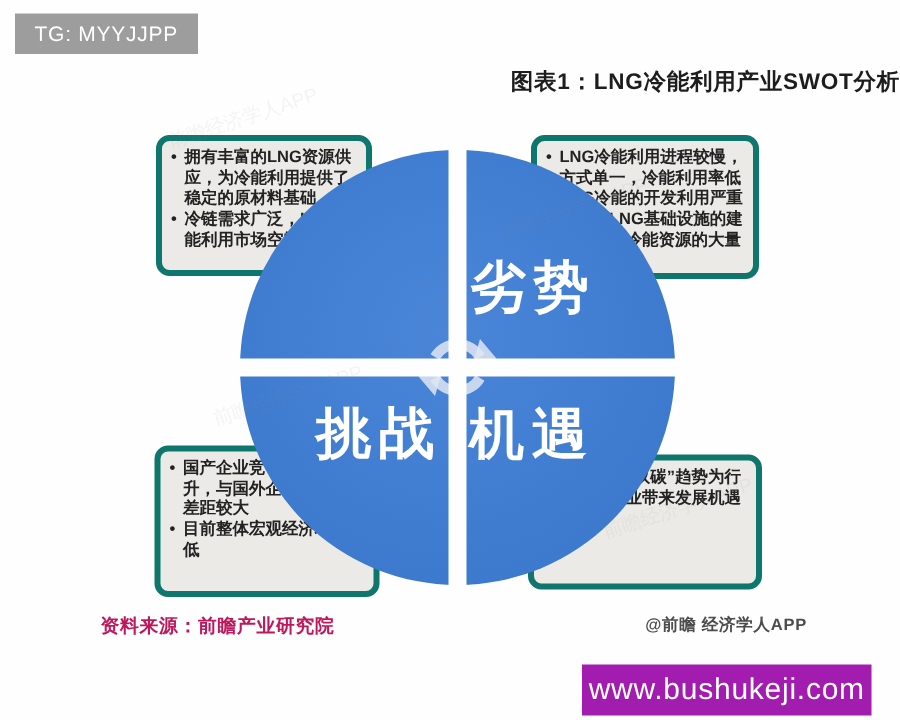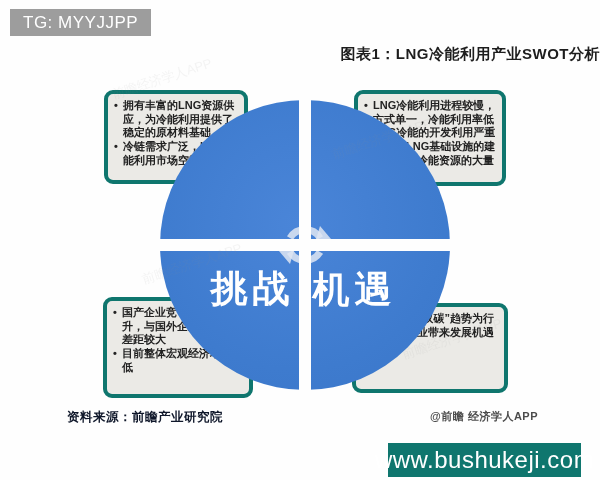--- a/index.html
+++ b/index.html
@@ -6,21 +6,21 @@
   html,body { background:#ffffff; }
   body { font-family:"Liberation Sans", sans-serif; }
   .page {
     position:relative; width:600px; height:480px;
     background:#fefefe; overflow:hidden;
   }
   
   .tg-badge {
     position:absolute; left:10px; top:9px;
     background:#9d9d9d; color:#ffffff;
-    font-size:17px; line-height:27px; padding:0 13px;
+    font-size:14px; line-height:27px; padding:0 13px;
     letter-spacing:.5px;
   }
   
   .chart-title {
     position:absolute; top:45px; left:0; width:100%;
     text-align:right; font-size:15px; font-weight:bold; color:#1d1d1d;
     letter-spacing:.5px;
   }
   
   .tile-wm {
@@ -66,32 +66,32 @@
     color:#ffffff; font-size:37px; font-weight:600; letter-spacing:5px;
     white-space:nowrap; text-indent:5px;
   }
   .q-strengths     { left:92px;  top:92px;  }
   .q-weaknesses    { left:193px; top:92px;  }
   .q-challenges    { left:90px;  top:189px; }
   .q-opportunities { left:192px; top:190px; }
   
   .footer-source {
     position:absolute; left:67px; top:409px;
-    font-size:12.5px; font-weight:600; color:#0f172a; letter-spacing:.5px;
+    font-size:12.5px; font-weight:600; color:#be185d; letter-spacing:.5px;
   }
   .footer-credit {
     position:absolute; right:62px; top:409px;
     font-size:11px; font-weight:600; color:#4c4c4c; letter-spacing:.5px;
   }
   
   .url-wm-bar {
     position:absolute; left:388px; top:443px; width:193px; height:34px;
-    background:#0f766e; color:#ffffff; z-index:5;
+    background:#a21caf; color:#ffffff; z-index:5;
     display:flex; align-items:center; justify-content:center;
-    font-size:24px; letter-spacing:.5px;
+    font-size:20px; letter-spacing:.5px;
   }
 </style>
 </head>
 <body>
 
 <div class="page">
 
   <div class="tg-badge">TG: MYYJJPP</div>
 
   <div class="chart-title">图表1：LNG冷能利用产业SWOT分析</div>
@@ -136,20 +136,21 @@
         <path d="M17,25 A17.5,17.5 0 0 1 47,25" fill="none" stroke-width="7"></path>
         <polygon points="47,13 58,26 42,30" stroke="none"></polygon>
         <path d="M47,39 A17.5,17.5 0 0 1 17,39" fill="none" stroke-width="7"></path>
         <polygon points="17,51 6,38 22,34" stroke="none"></polygon>
       </g>
     </svg>
 
     <div class="band band-v"></div>
     <div class="band band-h"></div>
 
+    <div class="quad-label q-weaknesses">劣势</div>
     <div class="quad-label q-opportunities">机遇</div>
     <div class="quad-label q-challenges">挑战</div>
   </div>
 
   <div class="footer-source">资料来源：前瞻产业研究院</div>
   <div class="footer-credit">@前瞻 经济学人APP</div>
 
   <div class="url-wm-bar">www.bushukeji.com</div>
 
 </div>

